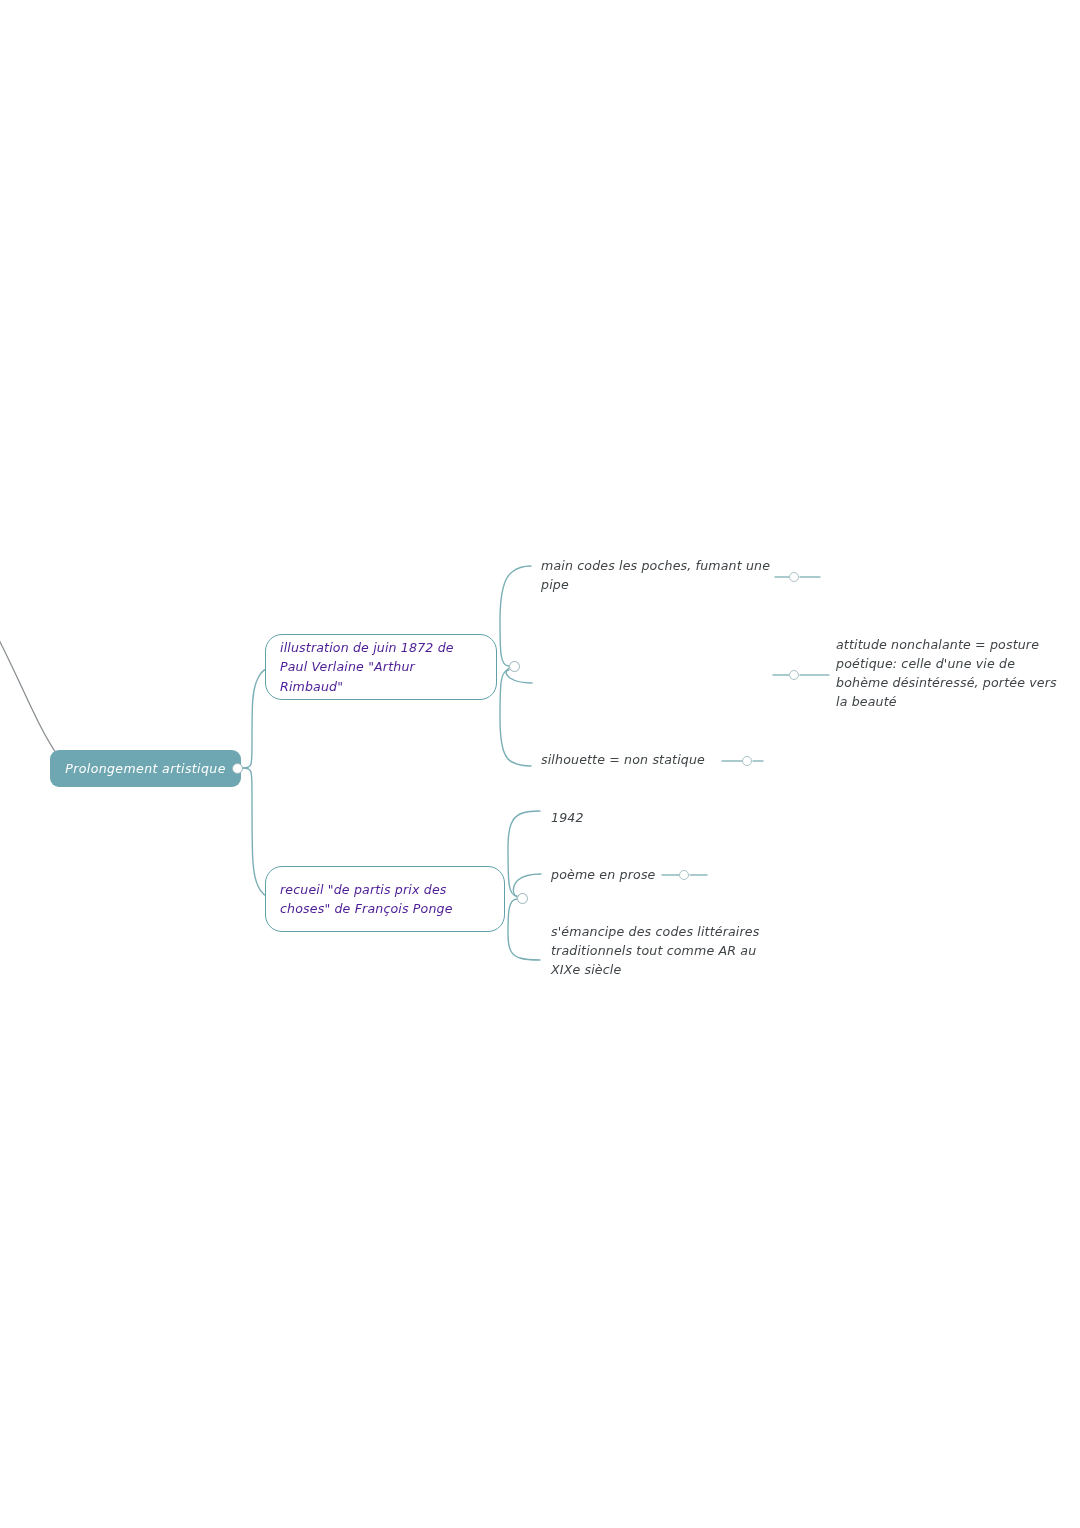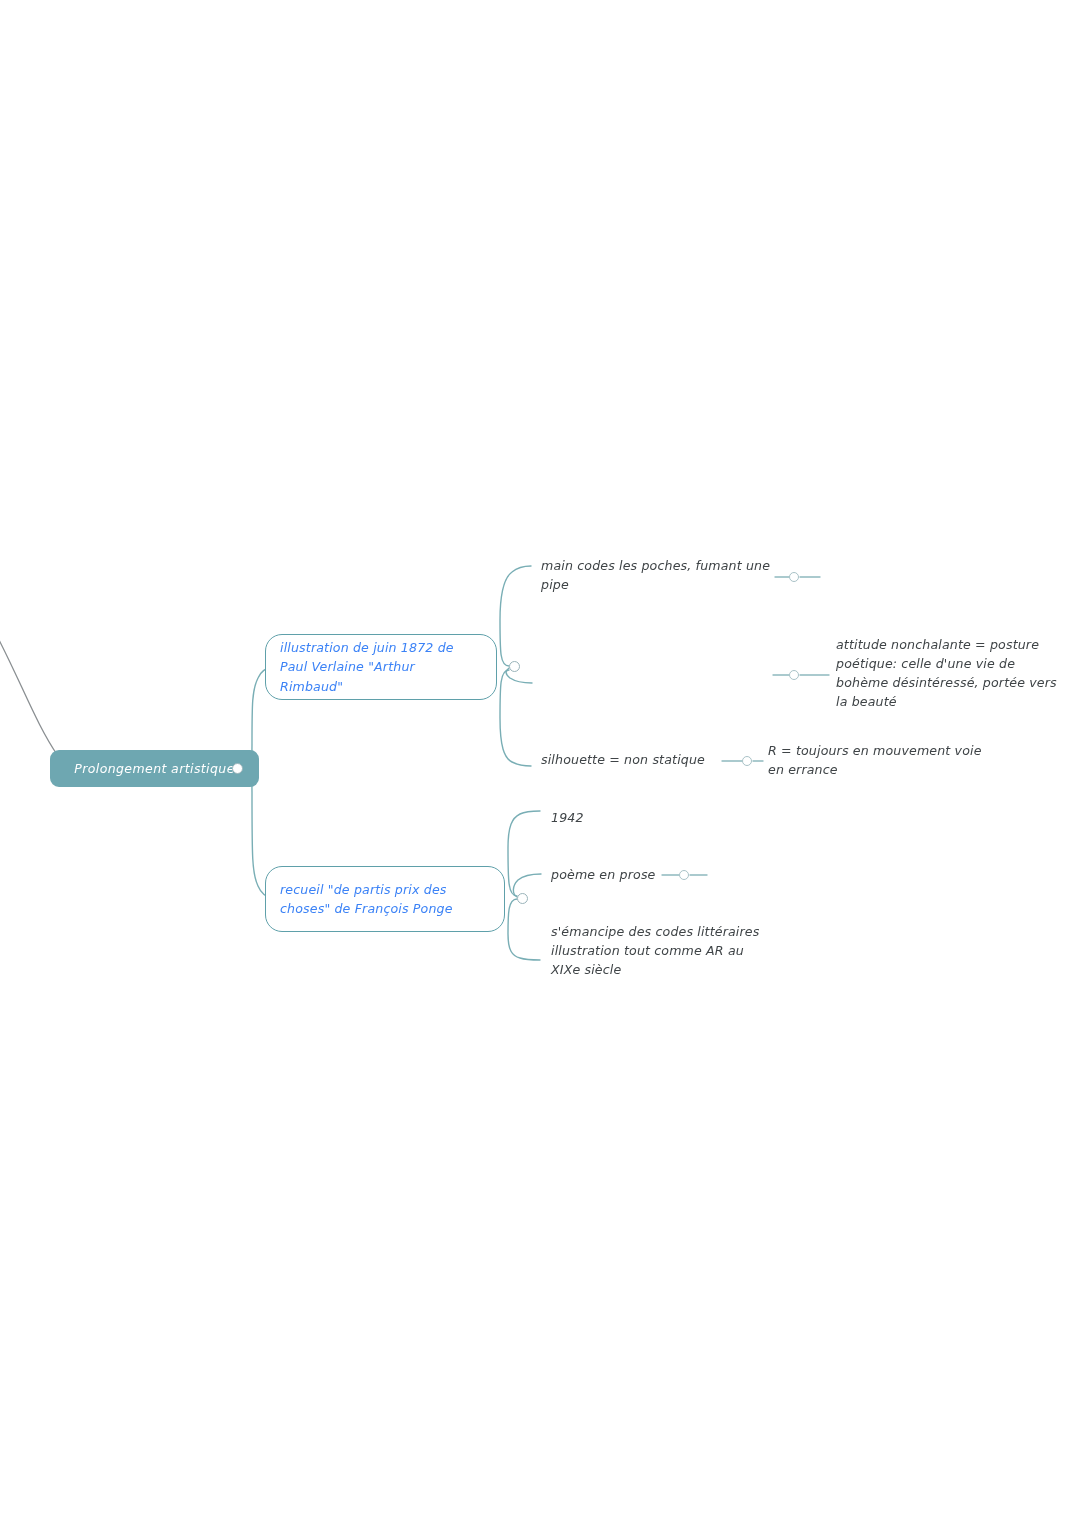--- a/index.html
+++ b/index.html
@@ -29,21 +29,21 @@
     width: 1080px;
     height: 1528px;
     pointer-events: none;
   }
 
   
   .root-node {
     position: absolute;
     left: 50px;
     top: 750px;
-    width: 209px;
+    width: 191px;
     height: 37px;
     background: #6ea7b1;
     border-radius: 9px;
     display: flex;
     align-items: center;
     justify-content: center;
     box-sizing: border-box;
     padding: 0 10px;
   }
   .root-node .label {
@@ -60,21 +60,21 @@
     position: absolute;
     border: 1.6px solid #5fa0aa;
     border-radius: 17px;
     background: #ffffff;
     box-sizing: border-box;
     display: flex;
     align-items: center;
     padding: 6px 14px;
   }
   .box-node .label {
-    color: #3b82f6;
+    color: #4c1d95;
     font-style: italic;
     font-size: 12.6px;
     line-height: 1.52;
     letter-spacing: 0.15px;
     font-family: "DejaVu Sans", sans-serif;
   }
 
   #node-illustration { left: 265px; top: 634px; width: 232px; height: 66px; }
   #node-recueil      { left: 265px; top: 866px; width: 240px; height: 66px; }
 
@@ -193,33 +193,31 @@
 
   <div class="leaf col3" id="leaf-attitude">attitude nonchalante = posture
 poétique: celle d'une vie de
 bohème désintéressé, portée vers
 la beauté</div>
 
   <div class="leaf" id="leaf-silh">silhouette = non statique</div>
 
   <div class="dot small" id="dot-silh"></div>
 
-  <div class="leaf col3" id="leaf-R">R = toujours en mouvement voie
-en errance</div>
 
   <div class="box-node" id="node-recueil">
     <span class="label">recueil "de partis prix des choses"
 de François Ponge</span>
   </div>
   <div class="dot" id="dot-recueil"></div>
 
   <div class="leaf" id="leaf-1942">1942</div>
 
   <div class="leaf" id="leaf-poeme">poème en prose</div>
 
   <div class="dot small" id="dot-poeme"></div>
 
 
   <div class="leaf" id="leaf-emancipe">s'émancipe des codes littéraires
-illustration tout comme AR au
+traditionnels tout comme AR au
 XIXe siècle</div>
 
 </div>
 
 </body></html>

